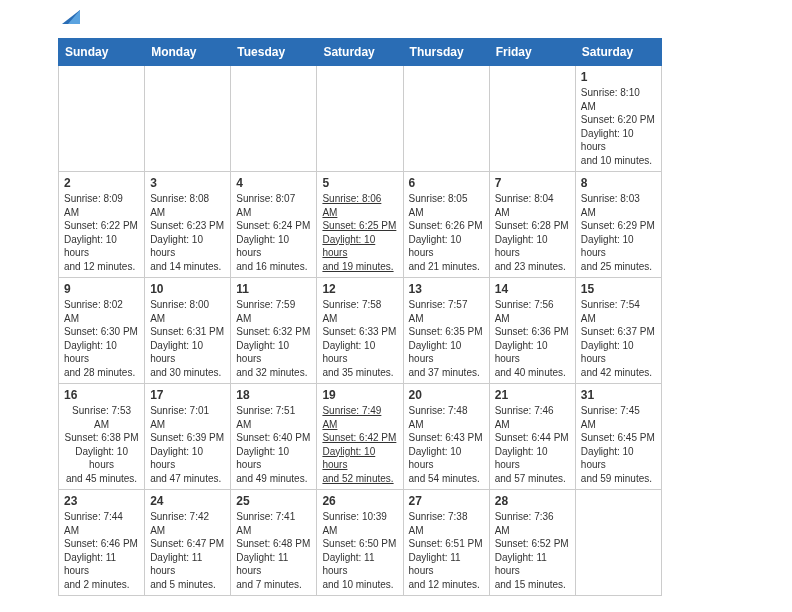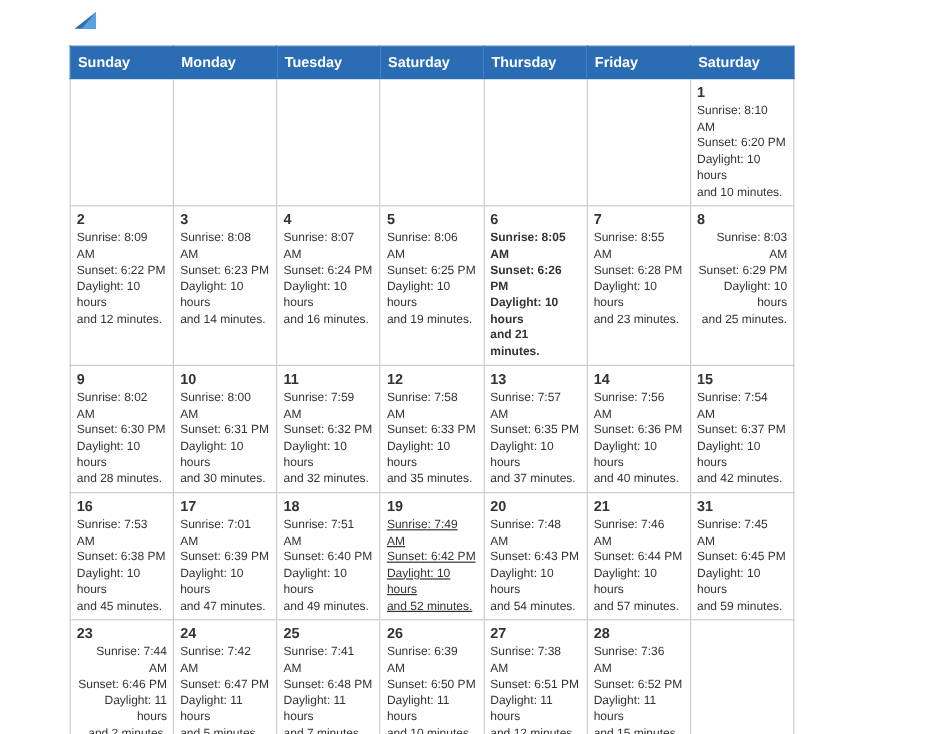--- a/index.html
+++ b/index.html
@@ -168,42 +168,42 @@
           </td>
           <td>
             <span class="day-num">4</span>
             <div class="day-info" style="white-space: pre-line;">Sunrise: 8:07 AM
 Sunset: 6:24 PM
 Daylight: 10 hours
 and 16 minutes.</div>
           </td>
           <td>
             <span class="day-num">5</span>
-            <div class="day-info" style="white-space: pre-line;">Sunrise: 8:06 AM
+            <div class="day-info" style="white-space: pre-line; text-decoration: underline;">Sunrise: 8:06 AM
 Sunset: 6:25 PM
 Daylight: 10 hours
 and 19 minutes.</div>
           </td>
           <td>
             <span class="day-num">6</span>
-            <div class="day-info" style="white-space: pre-line; font-weight: bold;">Sunrise: 8:05 AM
+            <div class="day-info" style="white-space: pre-line;">Sunrise: 8:05 AM
 Sunset: 6:26 PM
 Daylight: 10 hours
 and 21 minutes.</div>
           </td>
           <td>
             <span class="day-num">7</span>
-            <div class="day-info" style="white-space: pre-line;">Sunrise: 8:55 AM
+            <div class="day-info" style="white-space: pre-line;">Sunrise: 8:04 AM
 Sunset: 6:28 PM
 Daylight: 10 hours
 and 23 minutes.</div>
           </td>
           <td>
             <span class="day-num">8</span>
-            <div class="day-info" style="white-space: pre-line; text-align: right;">Sunrise: 8:03 AM
+            <div class="day-info" style="white-space: pre-line;">Sunrise: 8:03 AM
 Sunset: 6:29 PM
 Daylight: 10 hours
 and 25 minutes.</div>
           </td>
         </tr>
         <tr class="week-row">
           <td>
             <span class="day-num">9</span>
             <div class="day-info" style="white-space: pre-line;">Sunrise: 8:02 AM
 Sunset: 6:30 PM
@@ -249,21 +249,21 @@
             <span class="day-num">15</span>
             <div class="day-info" style="white-space: pre-line;">Sunrise: 7:54 AM
 Sunset: 6:37 PM
 Daylight: 10 hours
 and 42 minutes.</div>
           </td>
         </tr>
         <tr class="week-row">
           <td>
             <span class="day-num">16</span>
-            <div class="day-info" style="white-space: pre-line;">Sunrise: 7:53 AM
+            <div class="day-info" style="white-space: pre-line; text-align: center;">Sunrise: 7:53 AM
 Sunset: 6:38 PM
 Daylight: 10 hours
 and 45 minutes.</div>
           </td>
           <td>
             <span class="day-num">17</span>
             <div class="day-info" style="white-space: pre-line;">Sunrise: 7:01 AM
 Sunset: 6:39 PM
 Daylight: 10 hours
 and 47 minutes.</div>
@@ -300,42 +300,42 @@
             <span class="day-num">31</span>
             <div class="day-info" style="white-space: pre-line;">Sunrise: 7:45 AM
 Sunset: 6:45 PM
 Daylight: 10 hours
 and 59 minutes.</div>
           </td>
         </tr>
         <tr class="week-row">
           <td>
             <span class="day-num">23</span>
-            <div class="day-info" style="white-space: pre-line; text-align: right;">Sunrise: 7:44 AM
+            <div class="day-info" style="white-space: pre-line;">Sunrise: 7:44 AM
 Sunset: 6:46 PM
 Daylight: 11 hours
 and 2 minutes.</div>
           </td>
           <td>
             <span class="day-num">24</span>
             <div class="day-info" style="white-space: pre-line;">Sunrise: 7:42 AM
 Sunset: 6:47 PM
 Daylight: 11 hours
 and 5 minutes.</div>
           </td>
           <td>
             <span class="day-num">25</span>
             <div class="day-info" style="white-space: pre-line;">Sunrise: 7:41 AM
 Sunset: 6:48 PM
 Daylight: 11 hours
 and 7 minutes.</div>
           </td>
           <td>
             <span class="day-num">26</span>
-            <div class="day-info" style="white-space: pre-line;">Sunrise: 6:39 AM
+            <div class="day-info" style="white-space: pre-line;">Sunrise: 10:39 AM
 Sunset: 6:50 PM
 Daylight: 11 hours
 and 10 minutes.</div>
           </td>
           <td>
             <span class="day-num">27</span>
             <div class="day-info" style="white-space: pre-line;">Sunrise: 7:38 AM
 Sunset: 6:51 PM
 Daylight: 11 hours
 and 12 minutes.</div>

